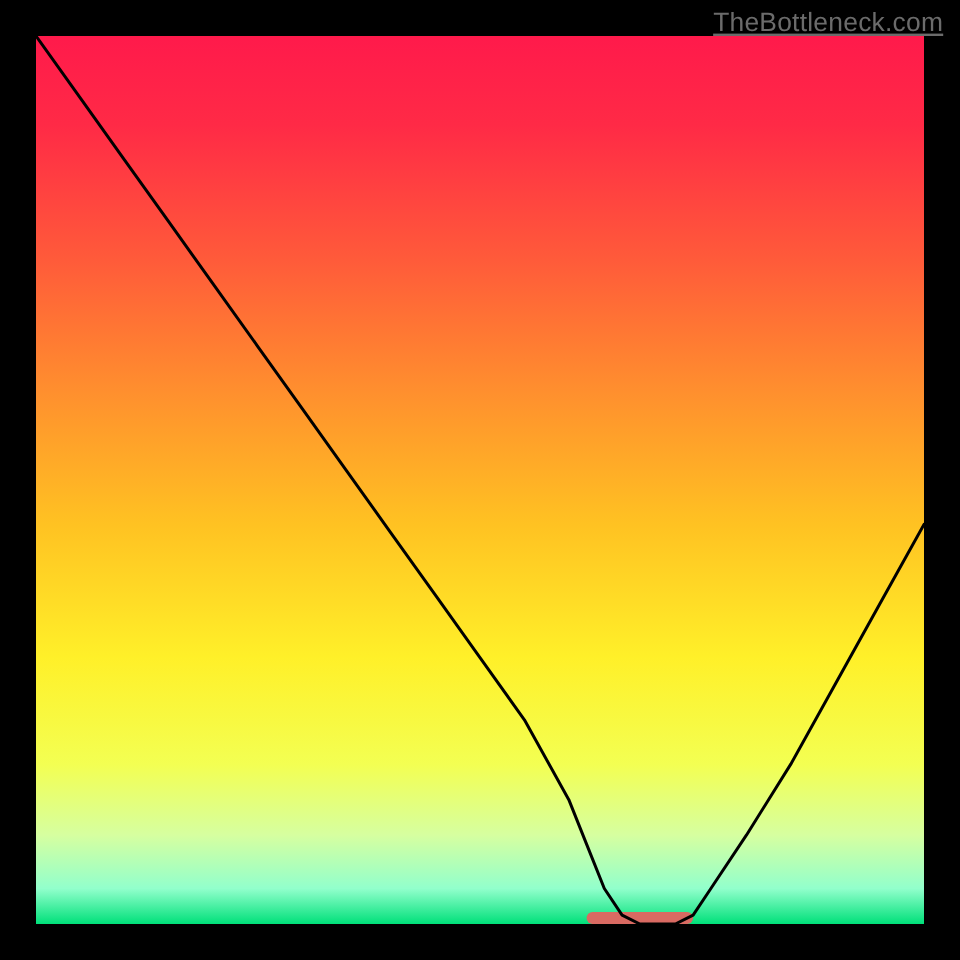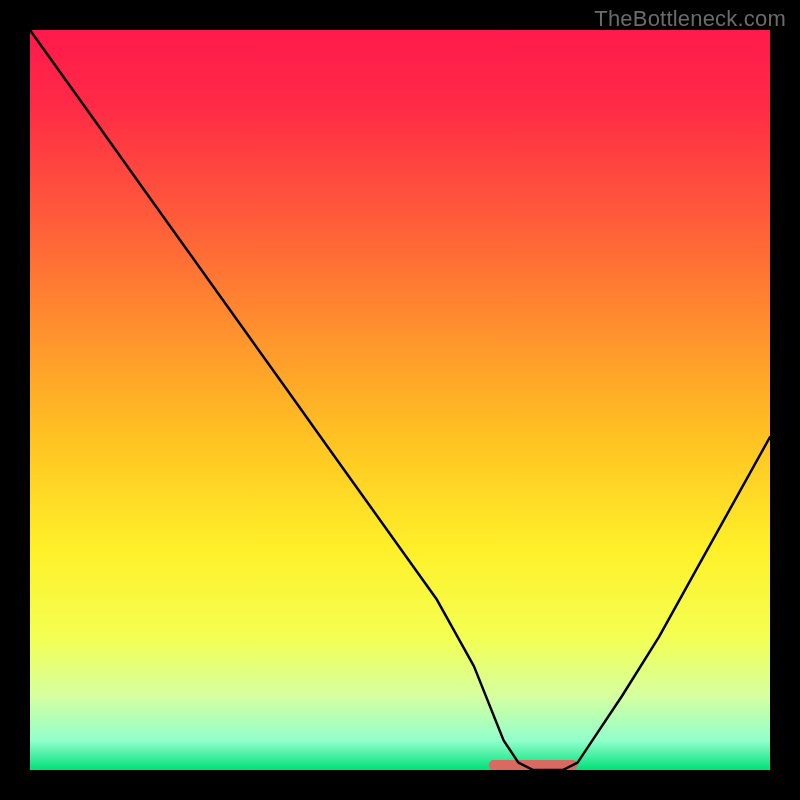--- a/index.html
+++ b/index.html
@@ -28,20 +28,21 @@
   .watermark {
     position: absolute;
     top: 6px;
     right: 14px;
     color: #6b6b6b;
     font-size: 22px;
     font-weight: 400;
     letter-spacing: 0.2px;
     z-index: 5;
     user-select: none;
+    text-decoration: underline;
   }
   svg {
     display: block;
     width: 100%;
     height: 100%;
   }
 </style>
 </head>
 <body>
 

